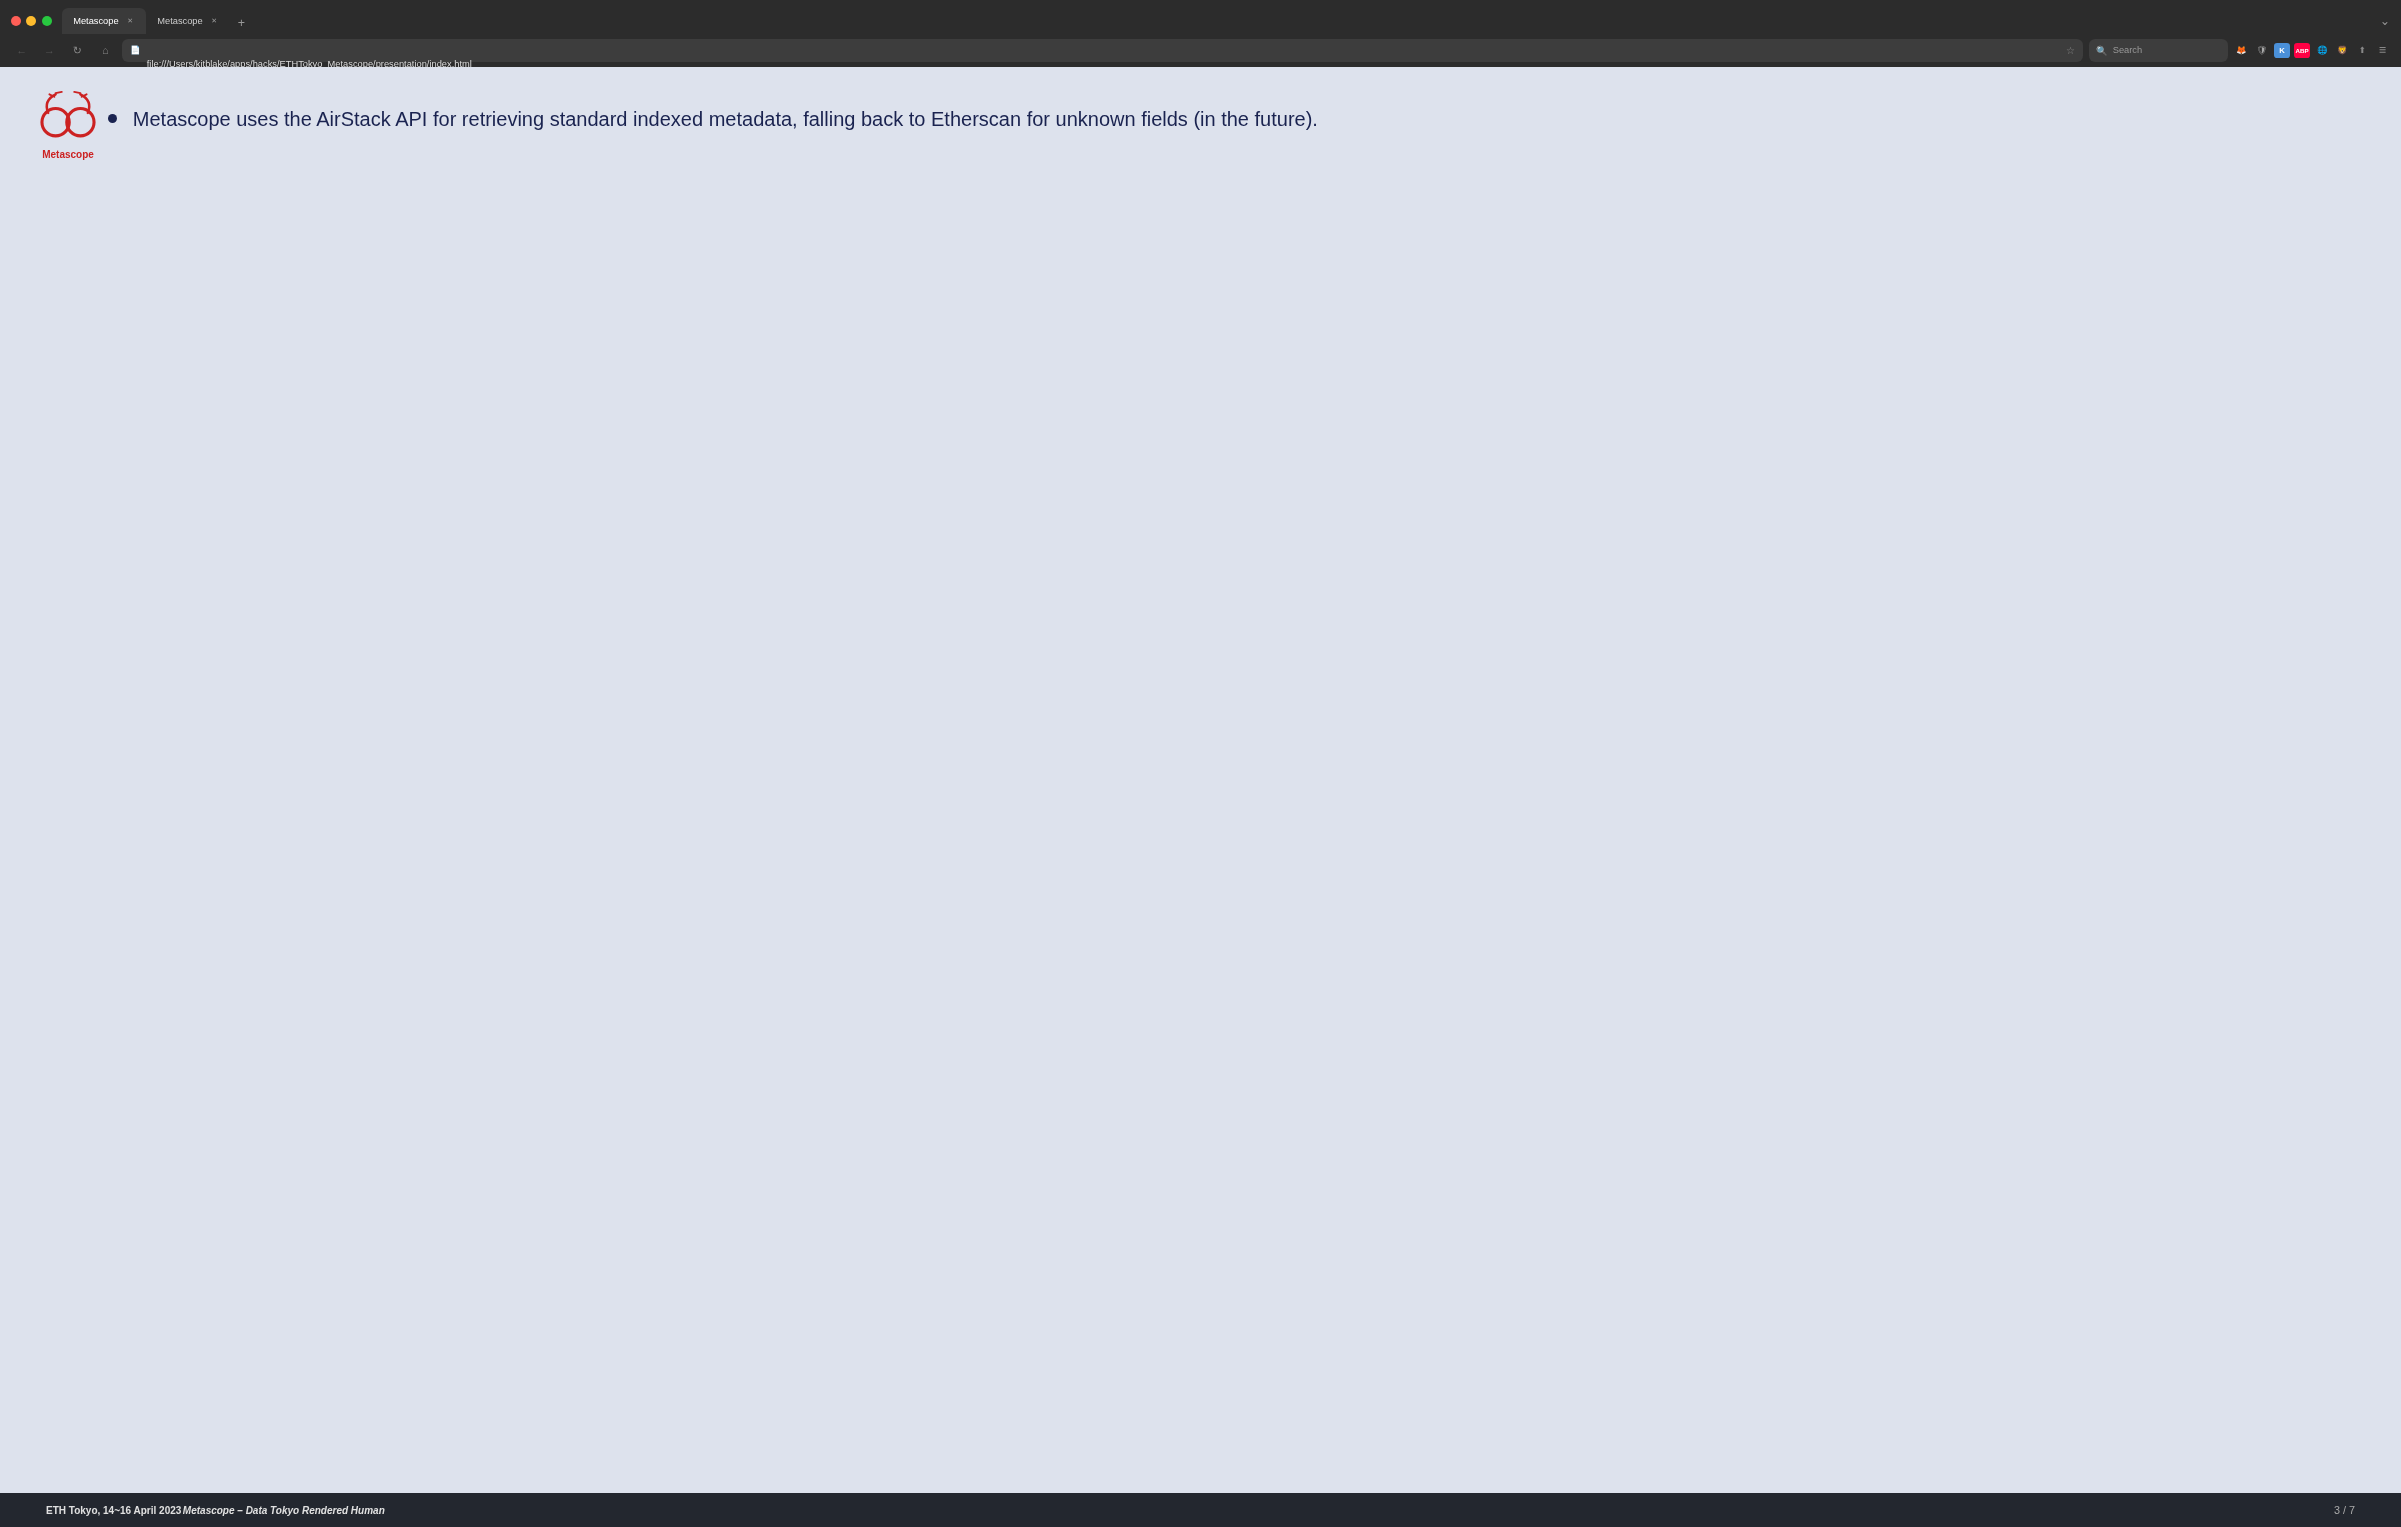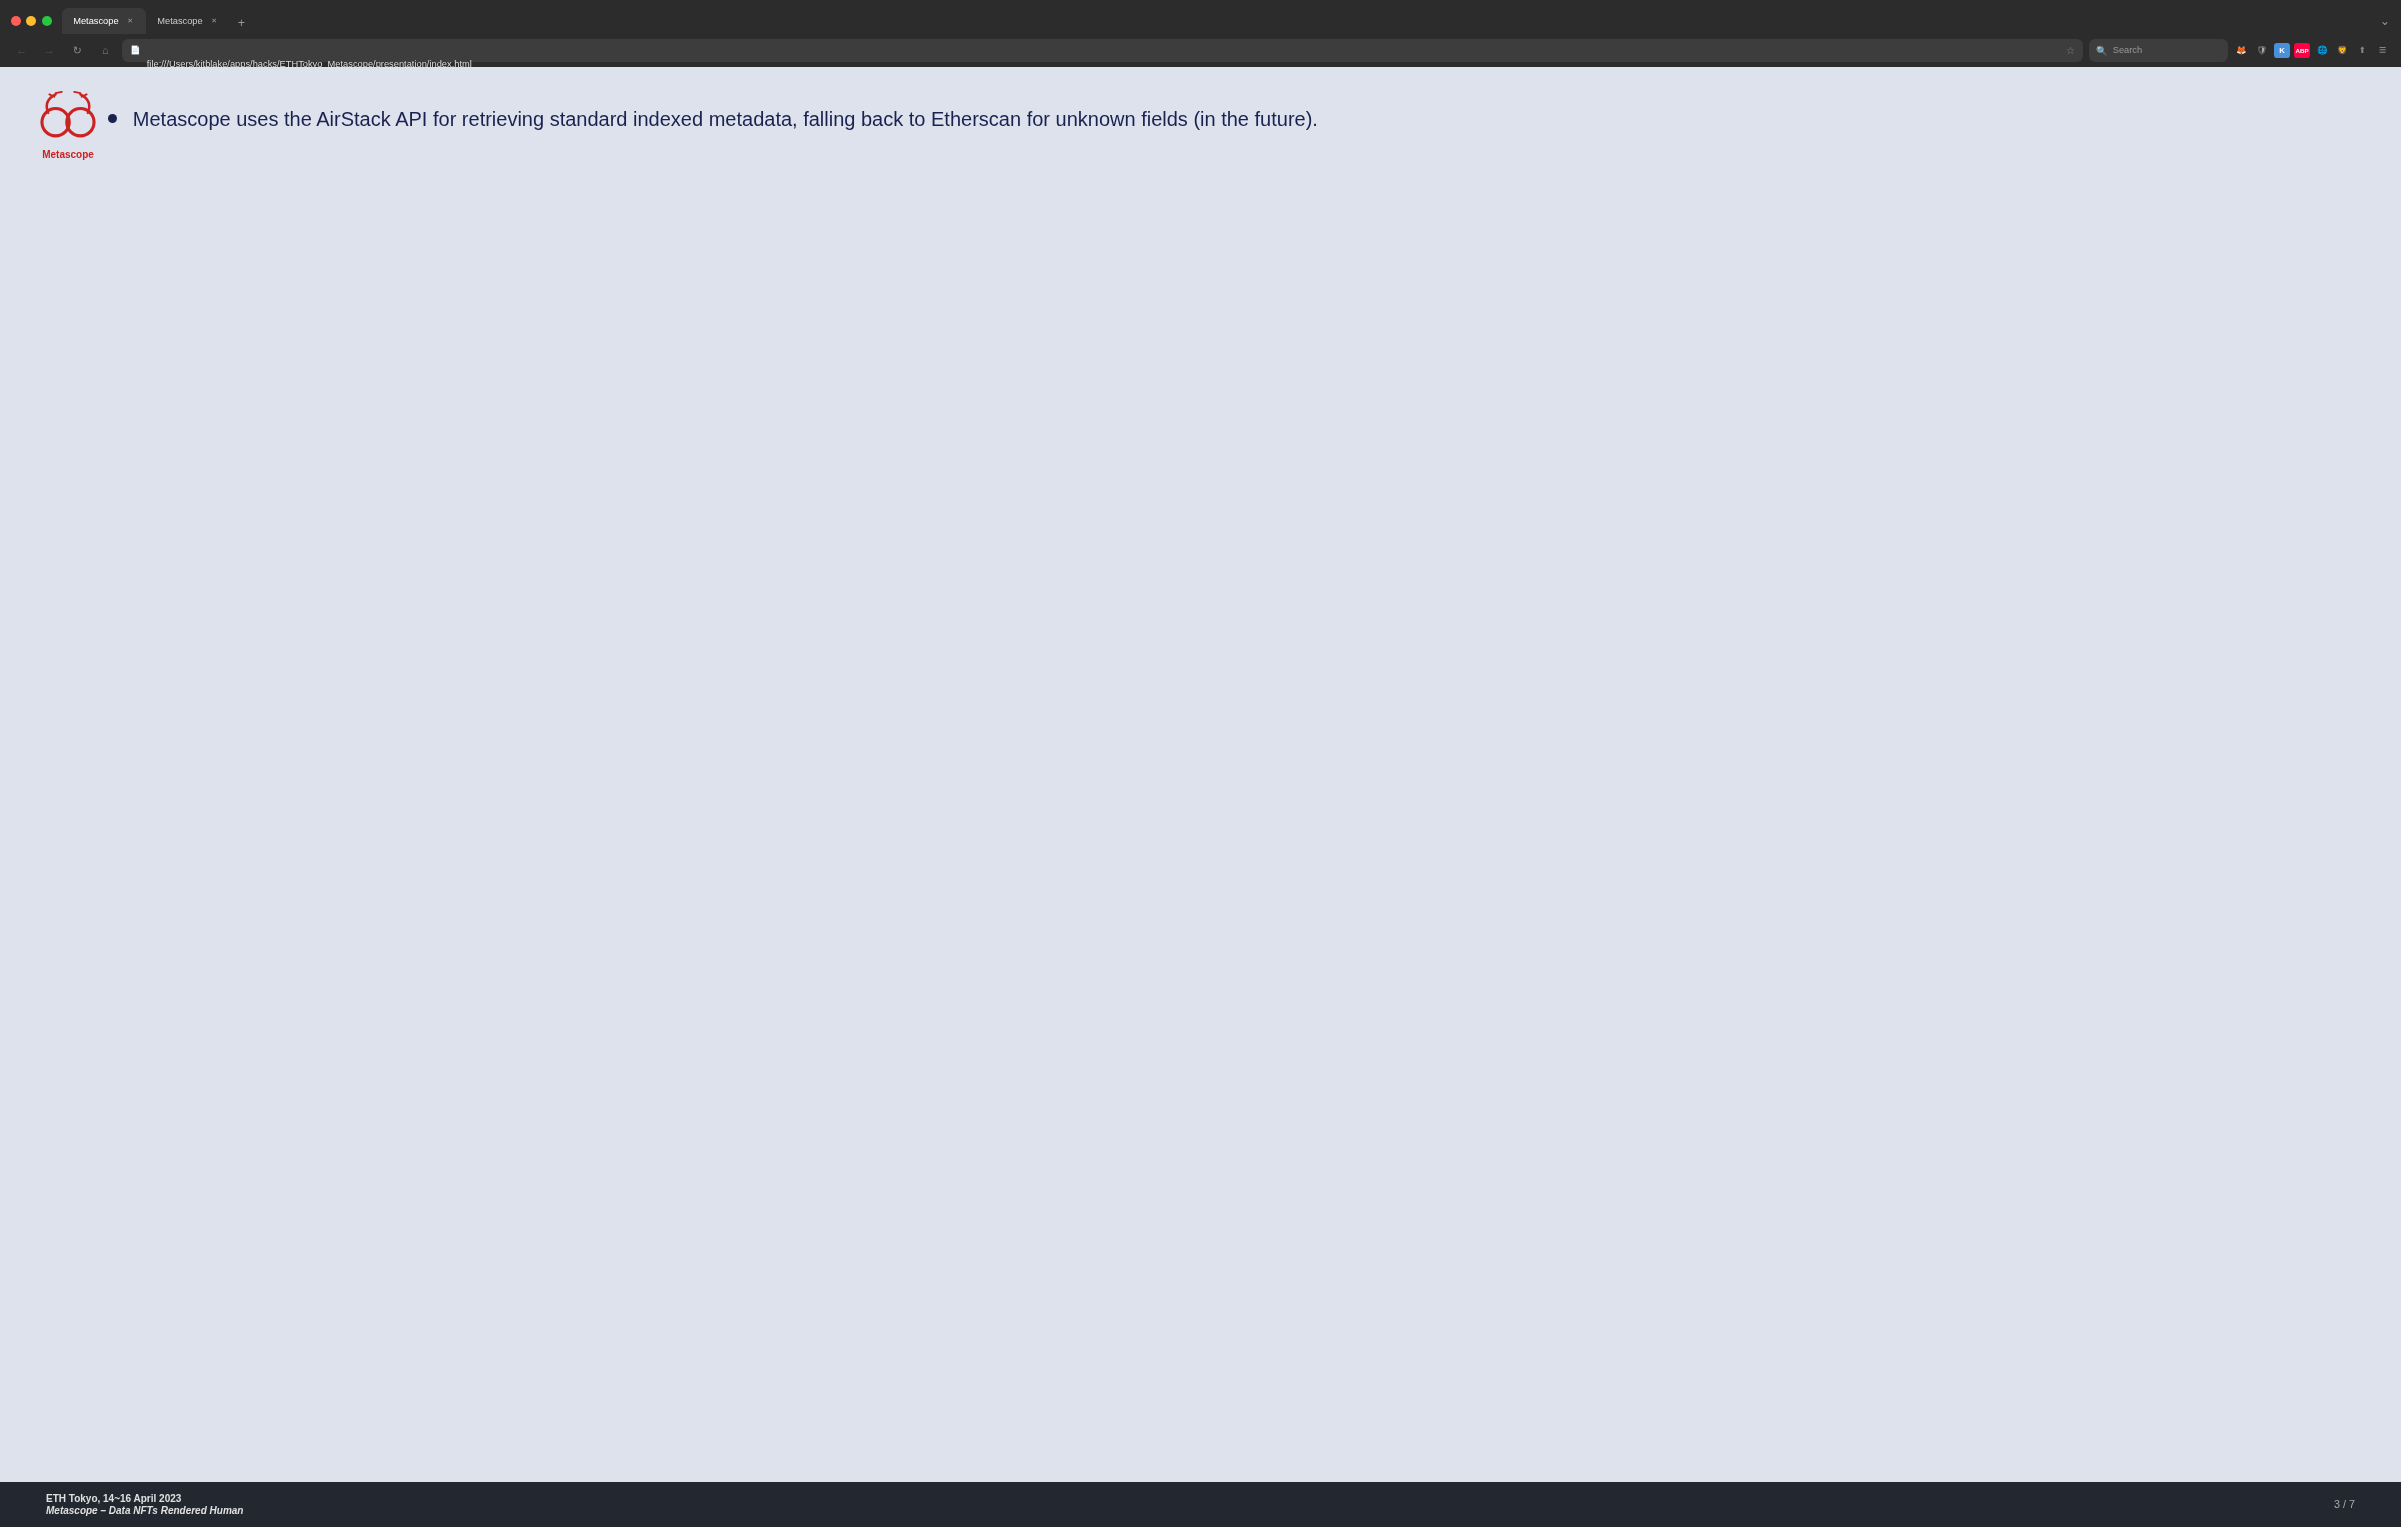--- a/index.html
+++ b/index.html
@@ -274,21 +274,21 @@
       background: #23272f;
       padding: 10.8px 46px;
       display: flex;
       align-items: center;
       justify-content: space-between;
       flex-shrink: 0;
     }
 
     .footer-left {
       display: flex;
-      flex-direction: column;
+      flex-direction: row;
       gap: 1.5px;
     }
 
     .footer-event {
       font-size: 10px;
       font-weight: 700;
       color: #e0e0e0;
     }
 
     .footer-subtitle {
@@ -391,18 +391,18 @@
           <div class="bullet-dot"></div>
           <span>Metascope uses the AirStack API for retrieving standard indexed metadata, falling back to Etherscan for unknown fields (in the future).</span>
         </li>
       </ul>
     </div>
   </div>
 
   <div class="slide-footer">
     <div class="footer-left">
       <span class="footer-event">ETH Tokyo, 14~16 April 2023</span>
-      <span class="footer-subtitle">Metascope – Data NFTs Rendered Human</span>
+      <span class="footer-subtitle">Metascope – Data Tokyo Rendered Human</span>
     </div>
     <span class="footer-pagination">3 / 7</span>
   </div>
 </div>
 
 
 </body></html>

